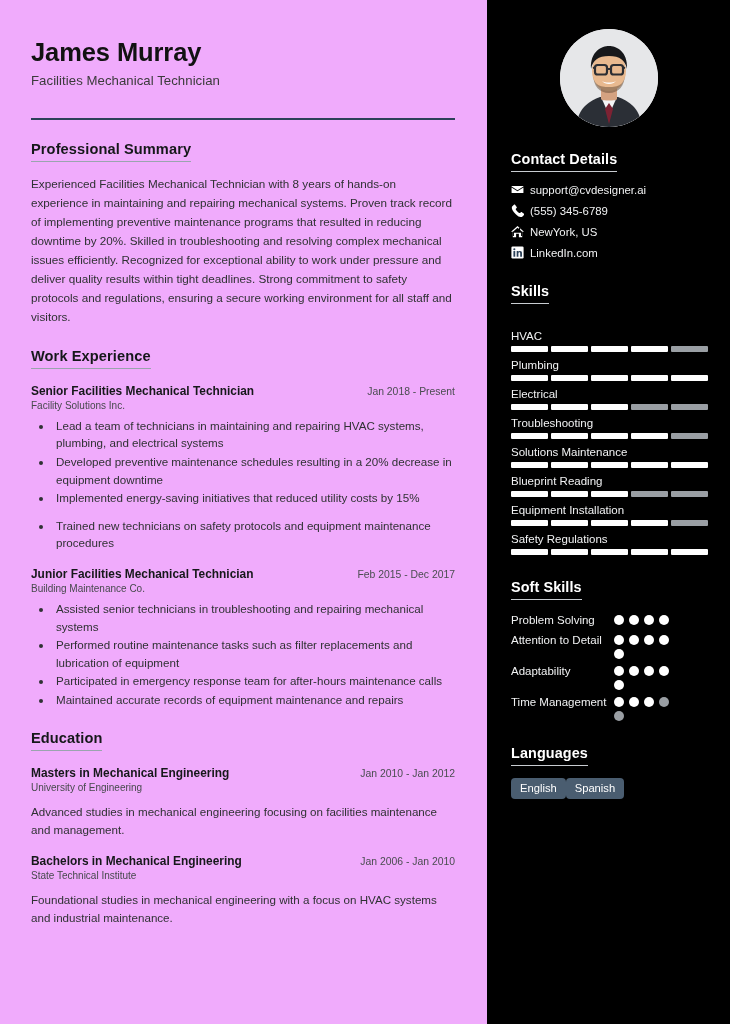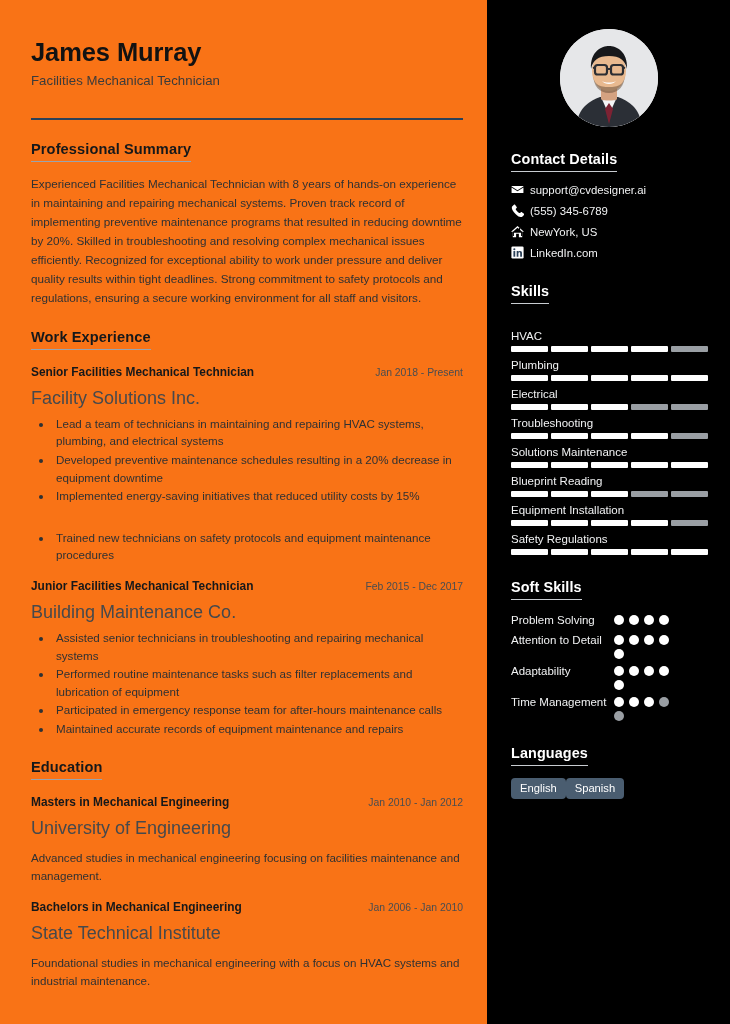--- a/index.html
+++ b/index.html
@@ -19,22 +19,22 @@
     width: 730px;
     height: 1024px;
     display: flex;
     background: #ffffff;
   }
 
   
   .left-col {
     width: 487px;
     box-sizing: border-box;
-    padding: 26px 24px 0 31px;
-    background: #f97316;
+    padding: 26px 32px 0 31px;
+    background: #f0abfc;
   }
   .name {
     font-size: 25.5px;
     font-weight: bold;
     color: #121212;
     letter-spacing: -0.1px;
     line-height: 1.1;
     margin: 12px 0 0 0;
   }
   .job-title {
@@ -84,37 +84,37 @@
     font-weight: bold;
     color: #16181a;
   }
   .entry-date {
     font-size: 10.4px;
     color: #4a4d50;
     white-space: nowrap;
     padding-left: 10px;
   }
   .entry-org {
-    font-size: 18px;
+    font-size: 10px;
     color: #46494c;
-    margin-top: 9px;
+    margin-top: 2px;
   }
   ul.bullets {
     margin: 6px 0 0 0;
     padding-left: 22px;
   }
   ul.bullets li {
     font-size: 11.6px;
     line-height: 1.52;
     color: #2f3133;
     margin-bottom: 1px;
     padding-left: 3px;
   }
   ul.bullets li.spaced {
-    margin-top: 24px;
+    margin-top: 10px;
   }
   .entry-desc {
     font-size: 11.6px;
     line-height: 1.55;
     color: #2f3133;
     margin-top: 10px;
   }
 
   
   .sidebar {

